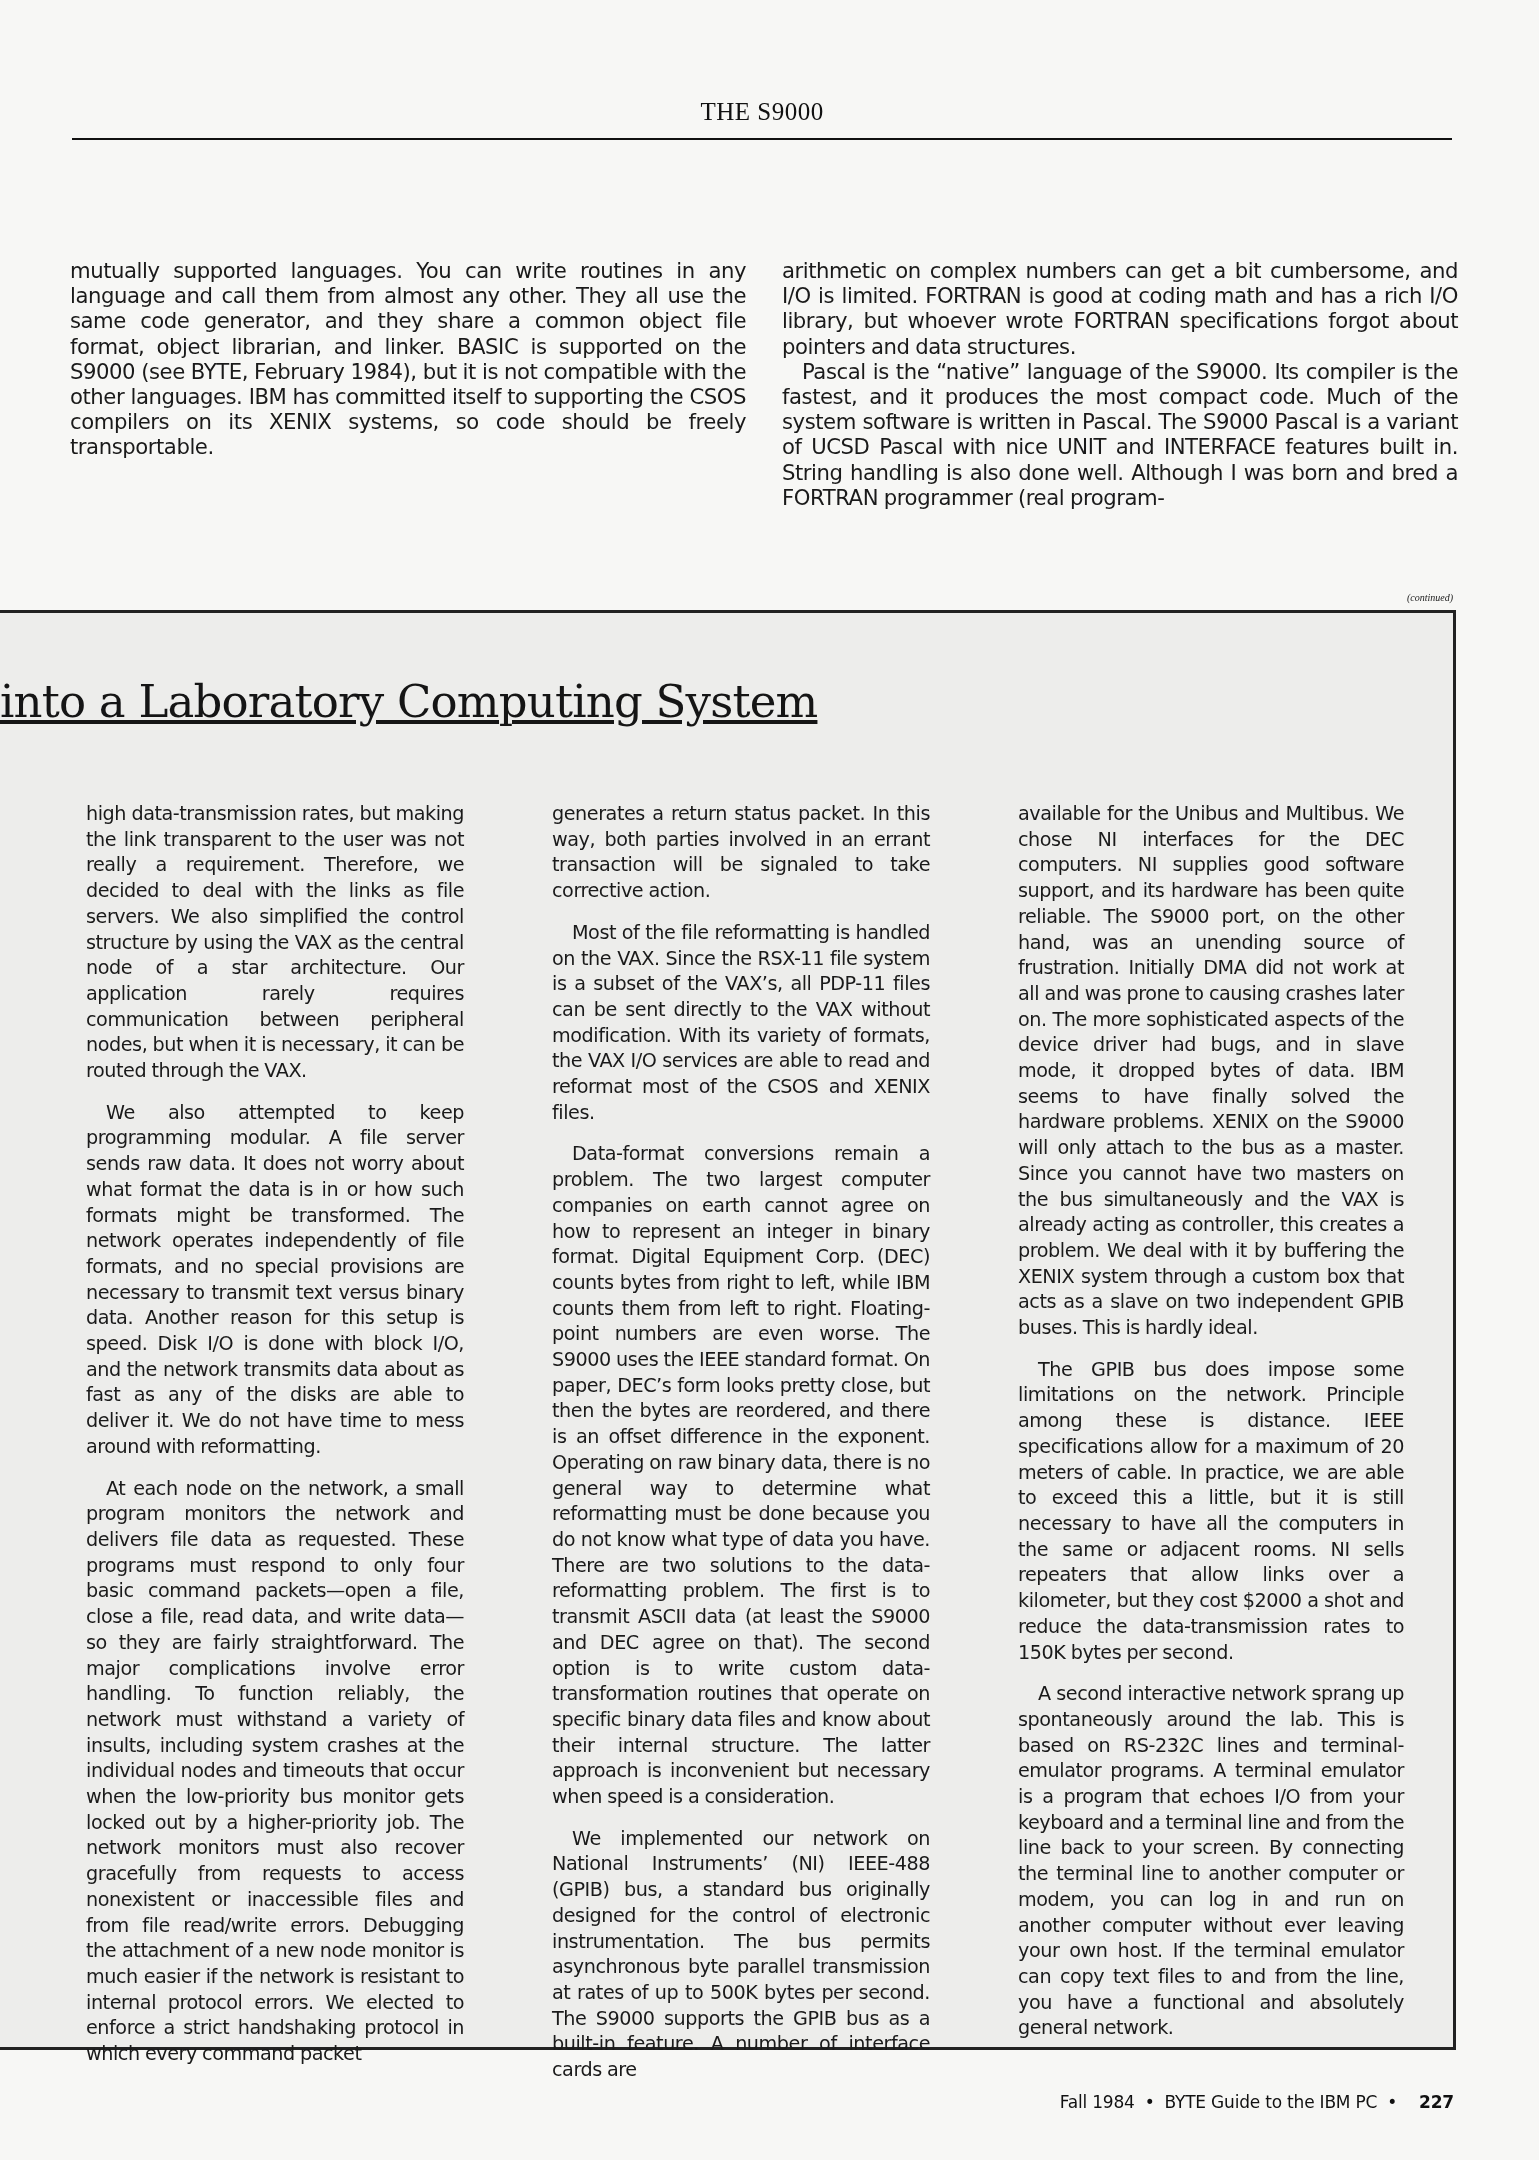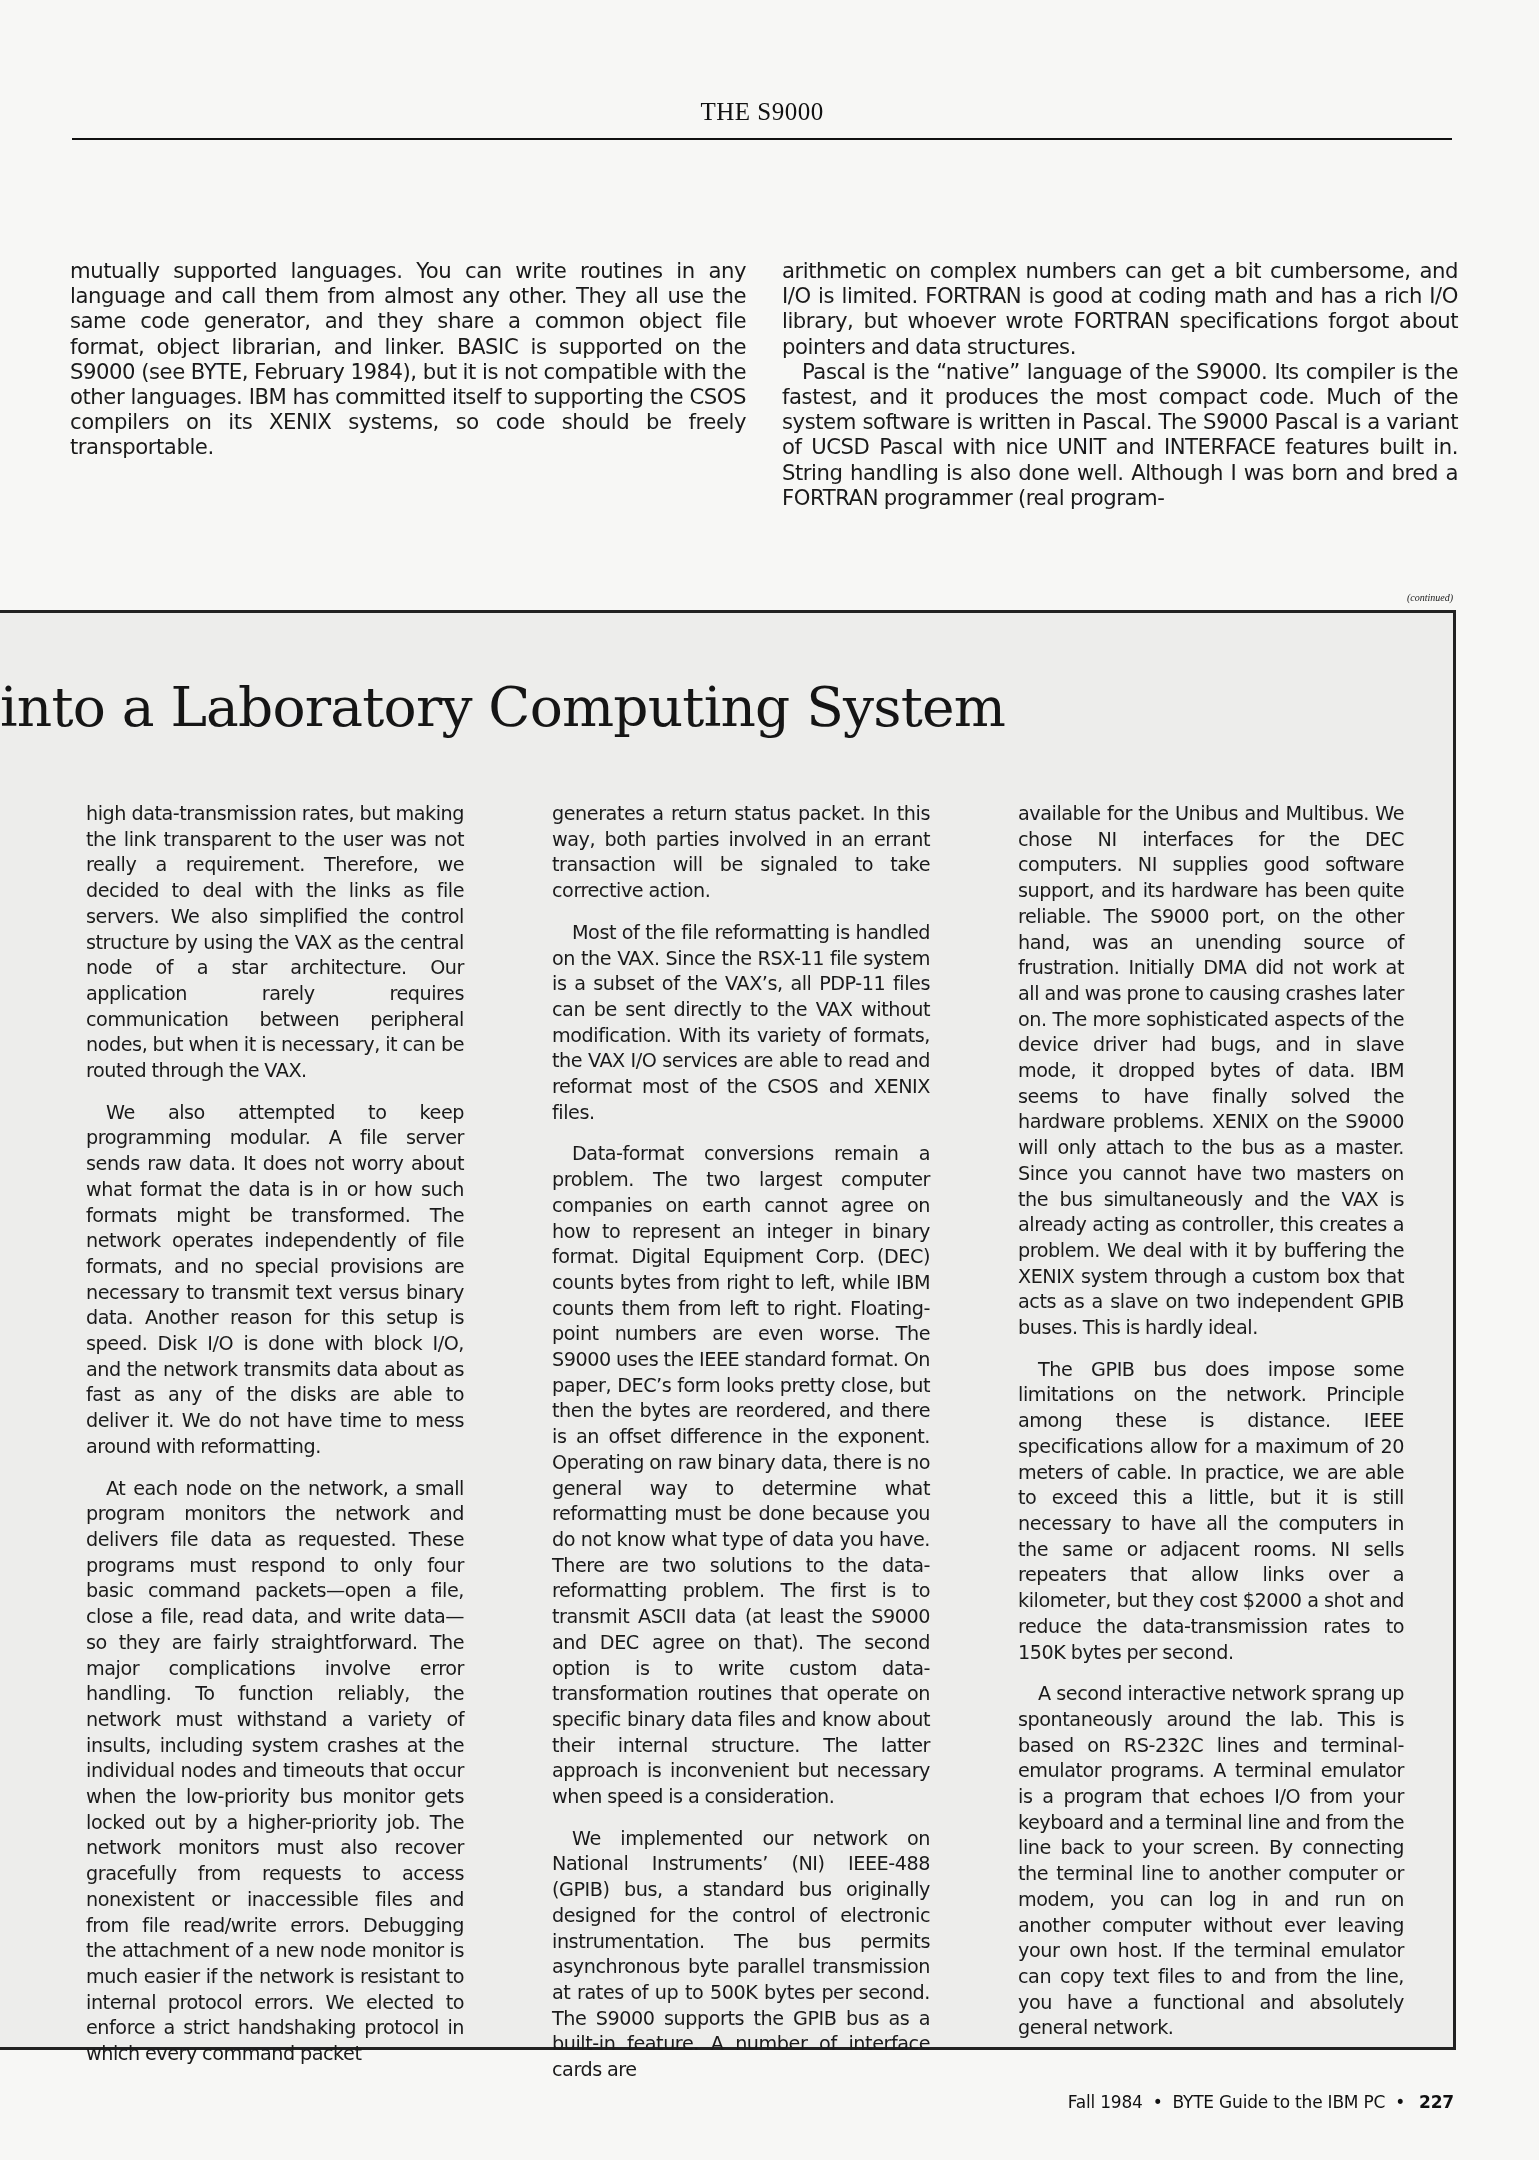--- a/index.html
+++ b/index.html
@@ -29,40 +29,41 @@
   .continued {
     position: absolute; right: 86px; top: 592px;
     font-family: "Liberation Serif", serif; font-style: italic; font-size: 10px;
   }
   .sidebar-box {
     position: absolute; left: 0; top: 610px; width: 1453px; height: 1434px;
     background: #ededeb; border-top: 3px solid #222; border-right: 3px solid #222; border-bottom: 3px solid #222;
   }
   .sidebar-title {
     position: absolute; left: 0; top: 62px;
-    font-family: "DejaVu Serif", serif; font-size: 55px; letter-spacing: -0.8px;
+    font-family: "DejaVu Serif", serif; font-size: 45px; letter-spacing: -0.8px;
     color: #151515;
+    text-decoration: underline;
   }
   .side-cols {
     position: absolute; left: 70px; top: 172px; width: 1350px;
     display: flex; gap: 56px;
   }
   .side-col {
     width: 410px; font-size: 19.2px; line-height: 25.7px; text-align: justify;
     letter-spacing: -0.45px; word-spacing: -0.4px;
   }
   .side-col:nth-child(3) { width: 418px; }
   .side-col p { margin: 16px; }
   .side-col p.indent { text-indent: 20px; }
   .footer {
     position: absolute; right: 85px; top: 2092px;
     font-size: 17px; color: #111; letter-spacing: -0.2px;
   }
   .footer .bullet { margin: 0 10px; }
-  .footer .page-num { font-weight: bold; margin-left: 4px; }
+  .footer .page-num { font-weight: bold; margin-left: 12px; }
 </style>
 </head>
 <body>
 
 <div class="running-head">THE S9000</div>
 <div class="head-rule"></div>
 
 <div class="main-cols">
   <div class="main-col">
     <p>mutually supported languages. You can write routines in any language and call them from almost any other. They all use the same code generator, and they share a common object file format, object librarian, and linker. BASIC is supported on the S9000 (see BYTE, February 1984), but it is not compatible with the other languages. IBM has committed itself to supporting the CSOS compilers on its XENIX systems, so code should be freely transportable.</p>

